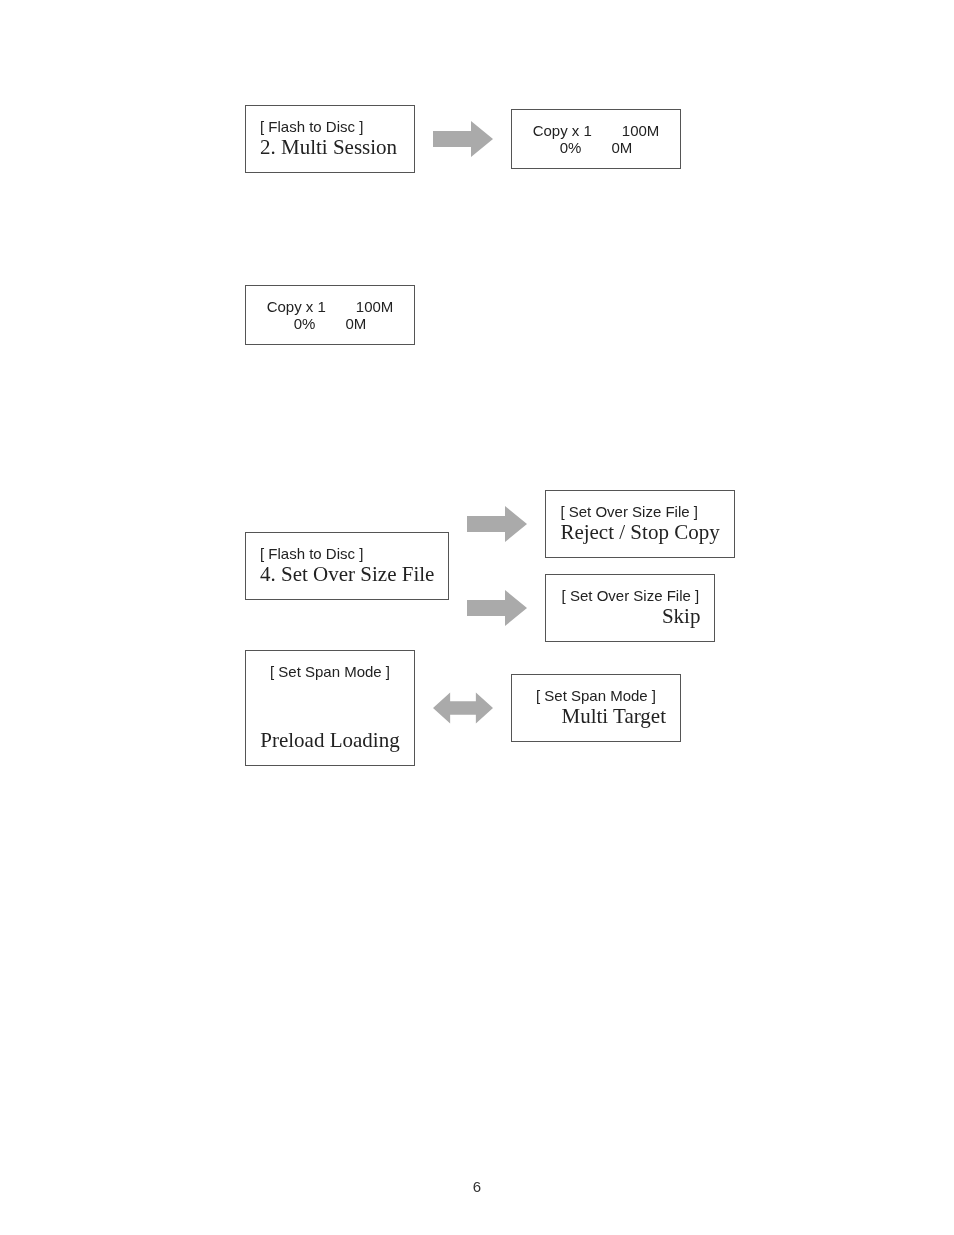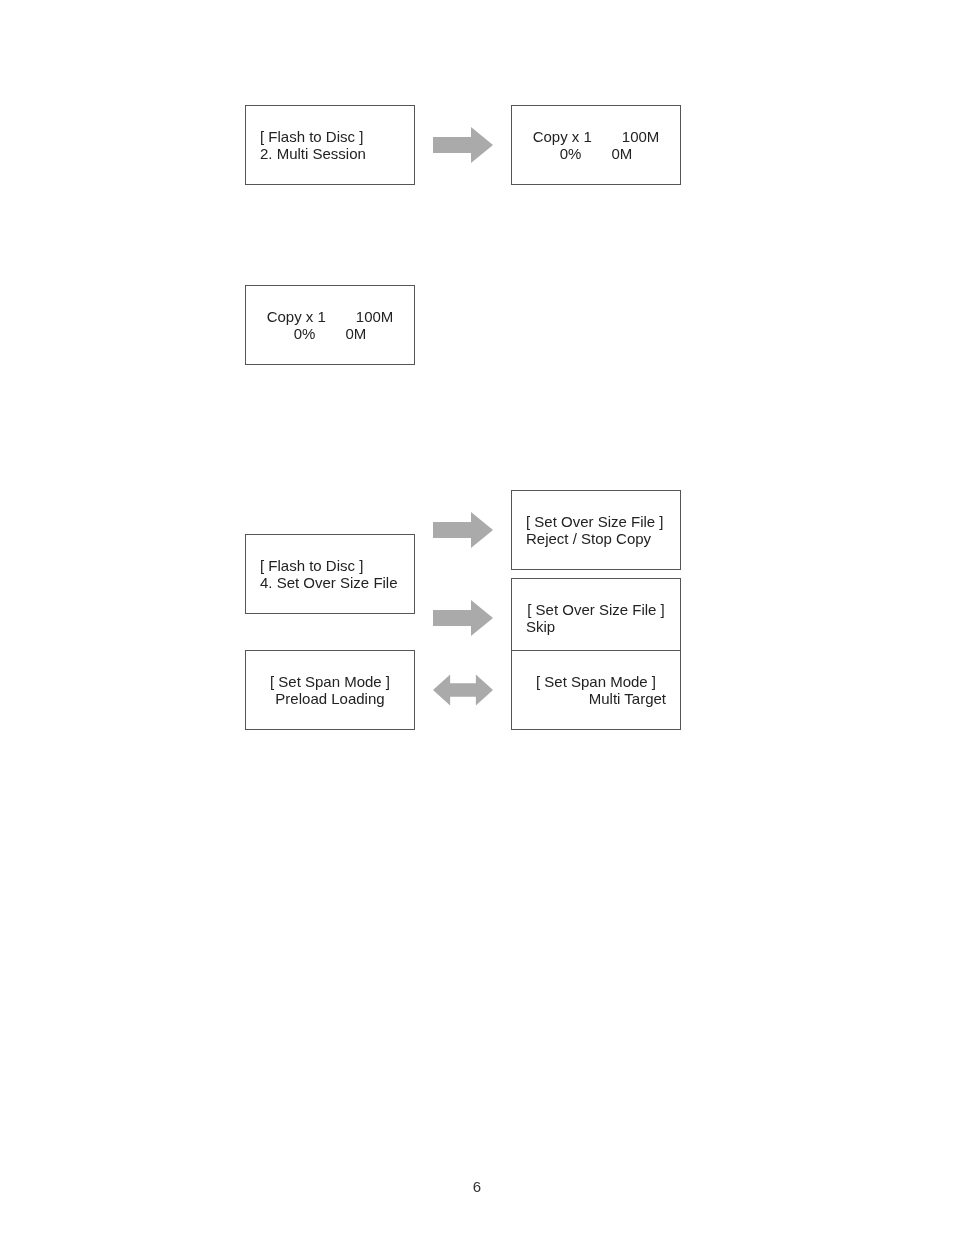--- a/index.html
+++ b/index.html
@@ -16,35 +16,36 @@
 
     .page {
       width: 954px;
       min-height: 1235px;
       position: relative;
       padding: 0;
     }
 
     .diagram-box {
       border: 1.5px solid #555;
-      padding: 22px 14px;
+      padding: 12px 14px;
       display: inline-flex;
       flex-direction: column;
       min-width: 170px;
       background: #fff;
     }
 
     .diagram-box .line1 {
       font-size: 15px;
       white-space: nowrap;
     }
 
     .diagram-box .line2 {
-      font-size: 15px;
+      font-size: 21px;
       white-space: nowrap;
+      font-family: Liberation Serif, serif;
     }
 
     .diagram-box .row {
       display: flex;
       justify-content: center;
       gap: 30px;
     }
 
     
     .arrow-right {
@@ -152,51 +153,51 @@
       </div>
     </div>
   </div>
 
   <div class="diagram-row section3a">
     <div class="diagram-box">
       <span class="line1">[ Flash to Disc ]</span>
       <span class="line2">4. Set Over Size File</span>
     </div>
 
-    <div style="display:flex; flex-direction:column; gap:8px;">
+    <div style="display:flex; flex-direction:column; gap:16px;">
       <div style="display:flex; align-items:center; gap:18px;">
         <div class="arrow-right">
           <svg viewBox="0 0 60 36" xmlns="http://www.w3.org/2000/svg">
             <polygon points="0,10 38,10 38,0 60,18 38,36 38,26 0,26" fill="#aaa"></polygon>
           </svg>
         </div>
         <div class="diagram-box">
           <span class="line1">[ Set Over Size File ]</span>
           <span class="line2">Reject / Stop   Copy</span>
         </div>
       </div>
 
       <div style="display:flex; align-items:center; gap:18px;">
         <div class="arrow-right">
           <svg viewBox="0 0 60 36" xmlns="http://www.w3.org/2000/svg">
             <polygon points="0,10 38,10 38,0 60,18 38,36 38,26 0,26" fill="#aaa"></polygon>
           </svg>
         </div>
         <div class="diagram-box" style="text-align:center;">
           <span class="line1">[ Set Over Size File ]</span>
-          <span class="line2" style="text-align:left; display:block;">Skip</span>
+          <span class="line2" style="text-align:right; display:block;">Skip</span>
         </div>
       </div>
     </div>
   </div>
 
   <div class="diagram-row section4">
     <div class="diagram-box" style="text-align:center;">
       <span class="line1" style="text-align:center; display:block;">[ Set Span Mode ]</span>
-      <span class="line2" style="display:block;">Preload Loading</span>
+      <span class="line2" style="display:block;margin-top:48px;">Preload Loading</span>
     </div>
 
     <div class="arrow-both">
       <svg viewBox="0 0 70 36" xmlns="http://www.w3.org/2000/svg">
 
         <polygon points="0,18 20,0 20,10 50,10 50,0 70,18 50,36 50,26 20,26 20,36" fill="#aaa"></polygon>
       </svg>
     </div>
 
     <div class="diagram-box" style="text-align:center;">

